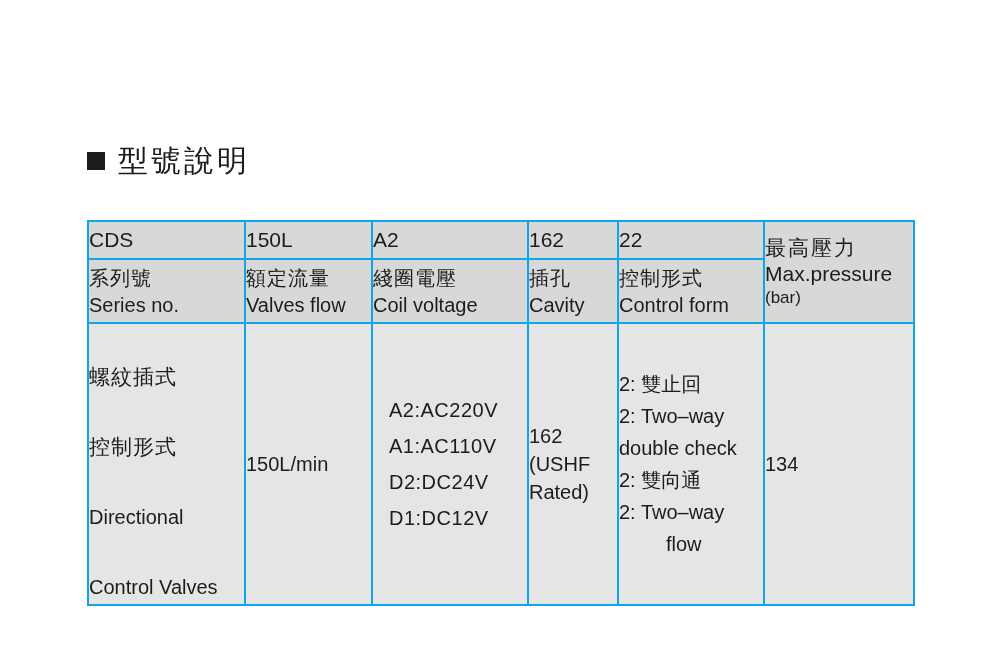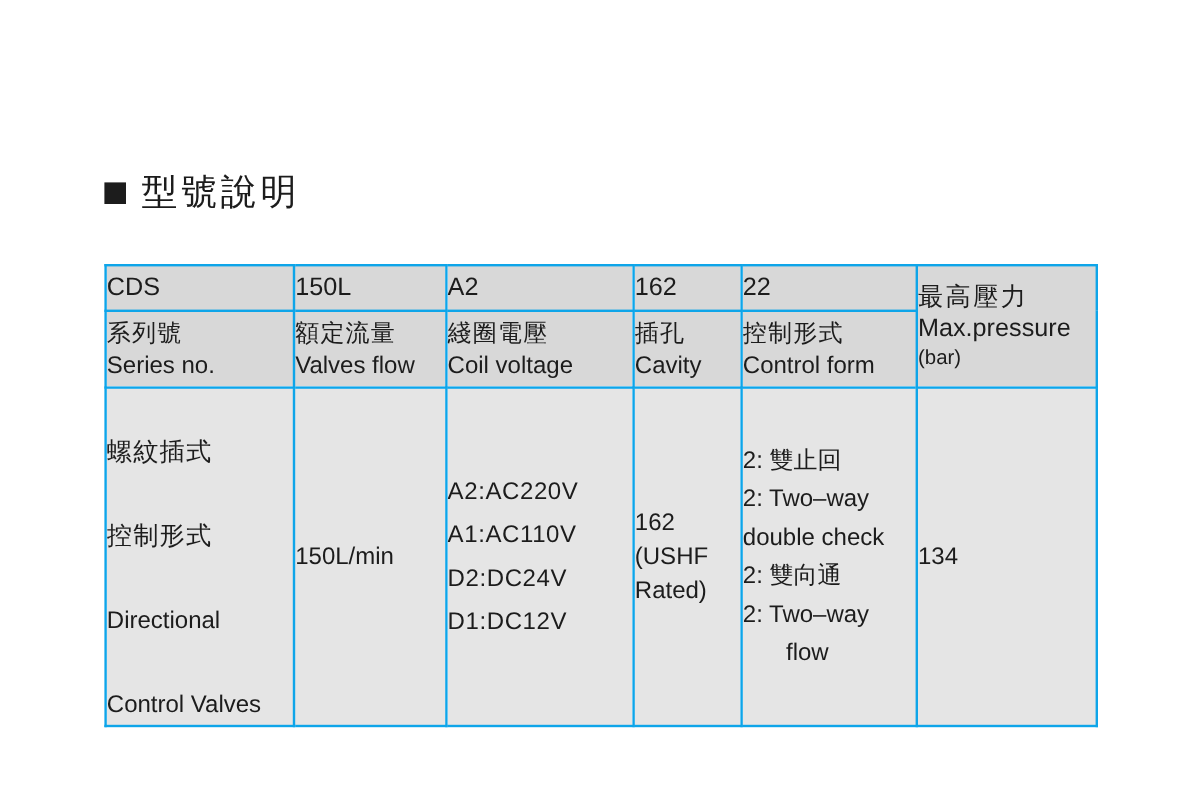--- a/index.html
+++ b/index.html
@@ -71,25 +71,25 @@
 
   .body-row td {
     height: 236px;
     background: #e5e5e5;
     font-size: 20px;
   }
   .cell-series div { line-height: 34px; margin-top: 36px; }
   .cell-series .zh { font-size: 21px; letter-spacing: 1px; }
   .cell-flow { font-size: 21px; }
   .cell-voltage { text-align: left; padding-left: 9px; }
-  .cell-voltage div { line-height: 36px; letter-spacing: 0.5px; }
+  .cell-voltage div { line-height: 36px; letter-spacing: 0.5px; padding-left: 16px; }
   .cell-cavity div { line-height: 28px; }
   .cell-control { text-align: left; padding-left: 5px; }
   .cell-control div { line-height: 32px; }
-  .cell-control .indent { padding-left: 36px; }
+  .cell-control .indent { padding-left: 47px; }
   .cell-pressure { font-size: 21px; }
 </style>
 </head>
 <body>
 
 <div class="page">
 
   <div class="section-title">
     <span class="bullet"></span>
     <span class="zh">型號說明</span>

